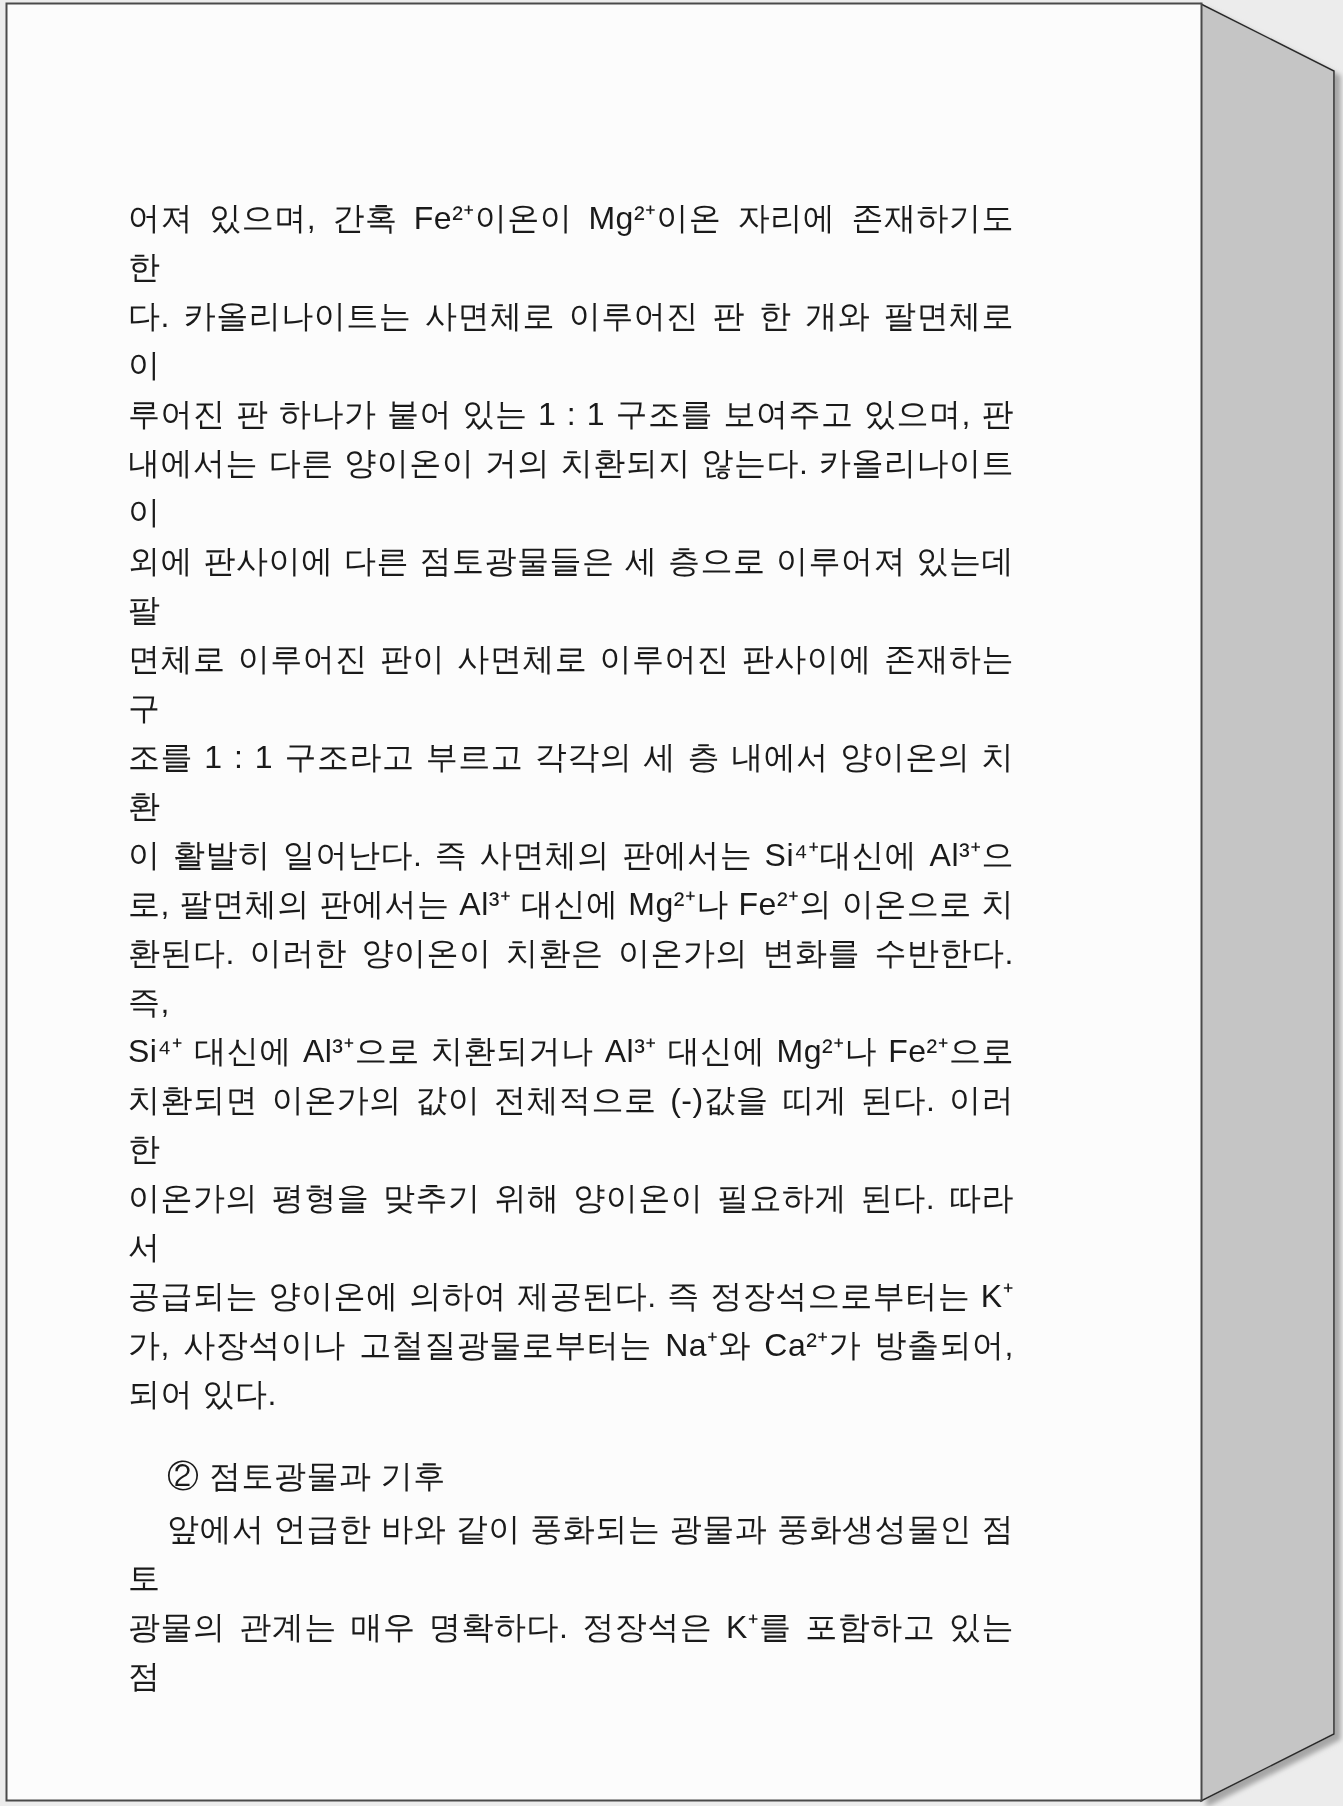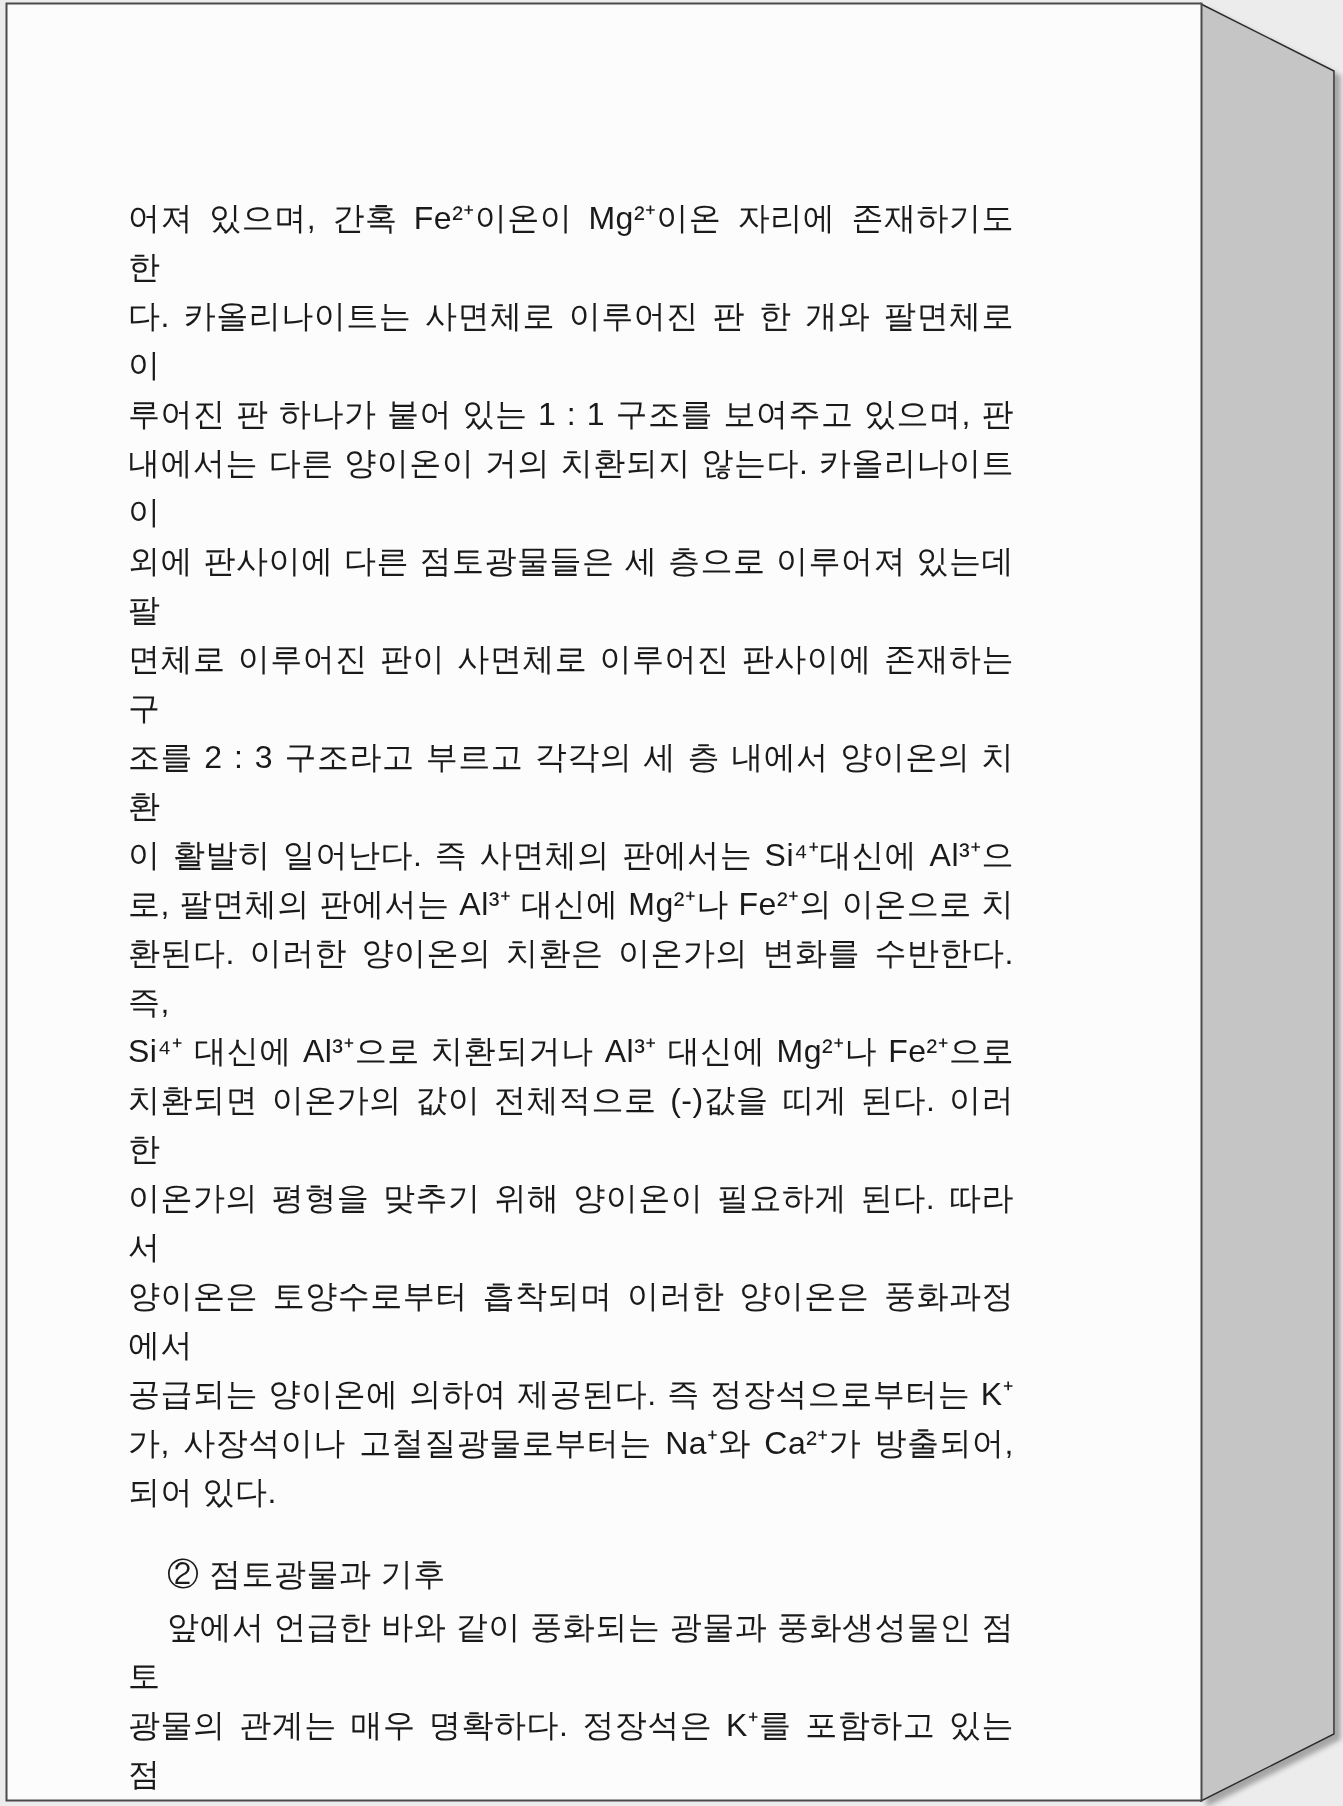--- a/index.html
+++ b/index.html
@@ -42,28 +42,27 @@
 
   <div class="text-col">
 
     <div>
         <div class="line jline">어져 있으며, 간혹 Fe²⁺이온이 Mg²⁺이온 자리에 존재하기도 한</div>
         <div class="line jline">다. 카올리나이트는 사면체로 이루어진 판 한 개와 팔면체로 이</div>
         <div class="line jline">루어진 판 하나가 붙어 있는 1 : 1 구조를 보여주고 있으며, 판</div>
         <div class="line jline">내에서는 다른 양이온이 거의 치환되지 않는다. 카올리나이트 이</div>
         <div class="line jline">외에 판사이에 다른 점토광물들은 세 층으로 이루어져 있는데 팔</div>
         <div class="line jline">면체로 이루어진 판이 사면체로 이루어진 판사이에 존재하는 구</div>
-        <div class="line jline">조를 2 : 3 구조라고 부르고 각각의 세 층 내에서 양이온의 치환</div>
+        <div class="line jline">조를 1 : 1 구조라고 부르고 각각의 세 층 내에서 양이온의 치환</div>
         <div class="line jline">이 활발히 일어난다. 즉 사면체의 판에서는 Si⁴⁺대신에 Al³⁺으</div>
         <div class="line jline">로, 팔면체의 판에서는 Al³⁺ 대신에 Mg²⁺나 Fe²⁺의 이온으로 치</div>
-        <div class="line jline">환된다. 이러한 양이온의 치환은 이온가의 변화를 수반한다. 즉,</div>
+        <div class="line jline">환된다. 이러한 양이온이 치환은 이온가의 변화를 수반한다. 즉,</div>
         <div class="line jline">Si⁴⁺ 대신에 Al³⁺으로 치환되거나 Al³⁺ 대신에 Mg²⁺나 Fe²⁺으로</div>
         <div class="line jline">치환되면 이온가의 값이 전체적으로 (-)값을 띠게 된다. 이러한</div>
         <div class="line jline">이온가의 평형을 맞추기 위해 양이온이 필요하게 된다. 따라서</div>
-        <div class="line jline">양이온은 토양수로부터 흡착되며 이러한 양이온은 풍화과정에서</div>
         <div class="line jline">공급되는 양이온에 의하여 제공된다. 즉 정장석으로부터는 K⁺</div>
         <div class="line jline">가, 사장석이나 고철질광물로부터는 Na⁺와 Ca²⁺가 방출되어,</div>
         <div class="line lline">되어 있다.</div>
       </div>
 
     <div class="line lline heading">② 점토광물과 기후</div>
 
     <div class="para2">
         <div class="line jline indent">앞에서 언급한 바와 같이 풍화되는 광물과 풍화생성물인 점토</div>
         <div class="line jline">광물의 관계는 매우 명확하다. 정장석은 K⁺를 포함하고 있는 점</div>

